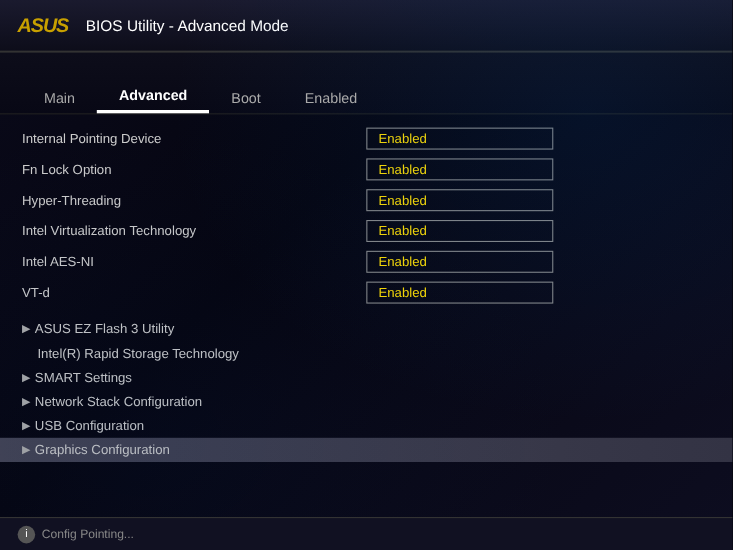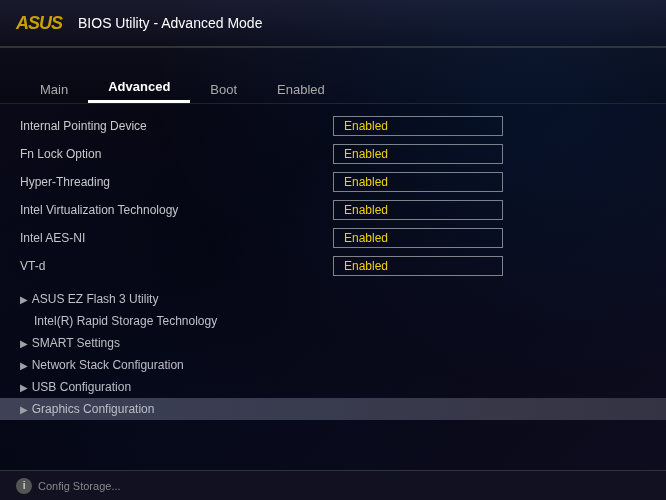--- a/index.html
+++ b/index.html
@@ -252,16 +252,16 @@
       <span class="arrow">▶</span>
       <span>Graphics Configuration</span>
     </div>
 
   </div>
 
   <div class="footer">
     <div class="footer-icon">
       <span>i</span>
     </div>
-    <span>Config Storage...</span>
+    <span>Config Pointing...</span>
   </div>
 
 </div>
 
 </body></html>

